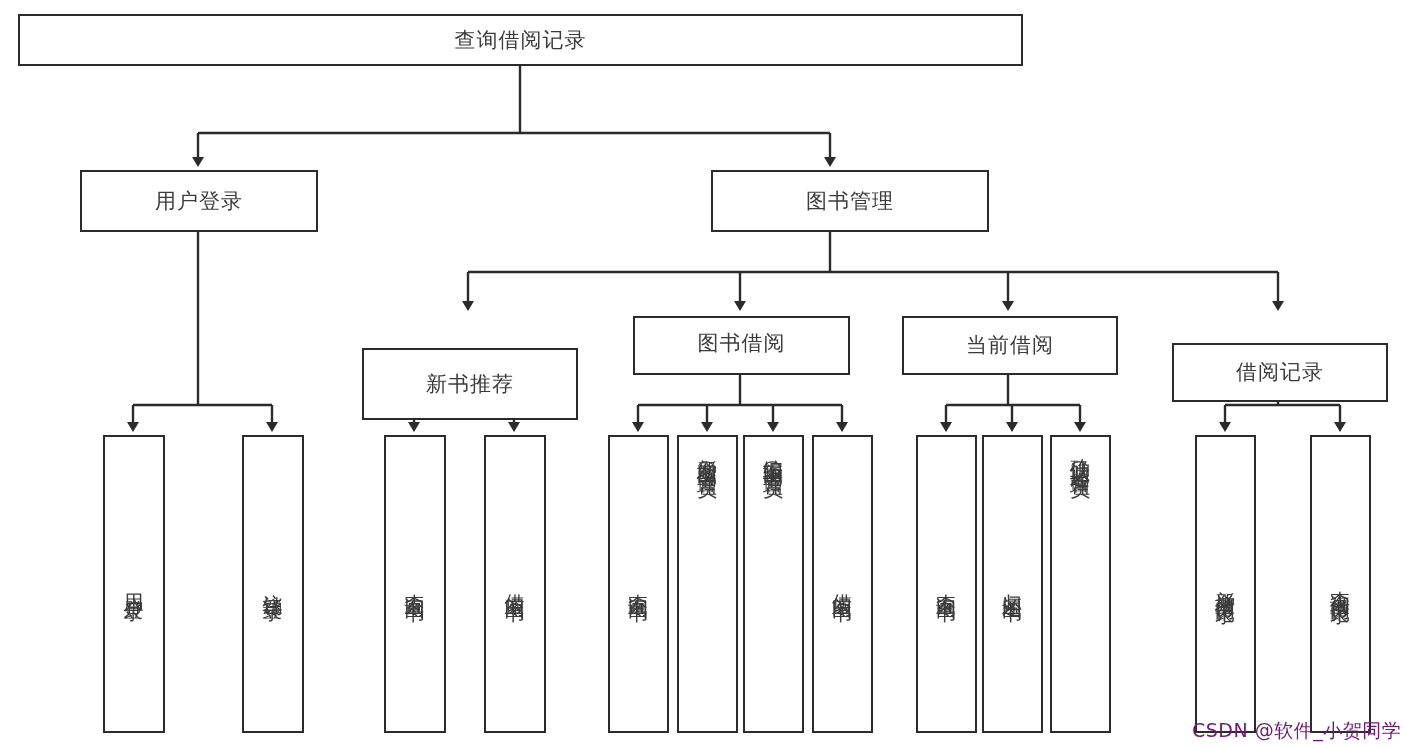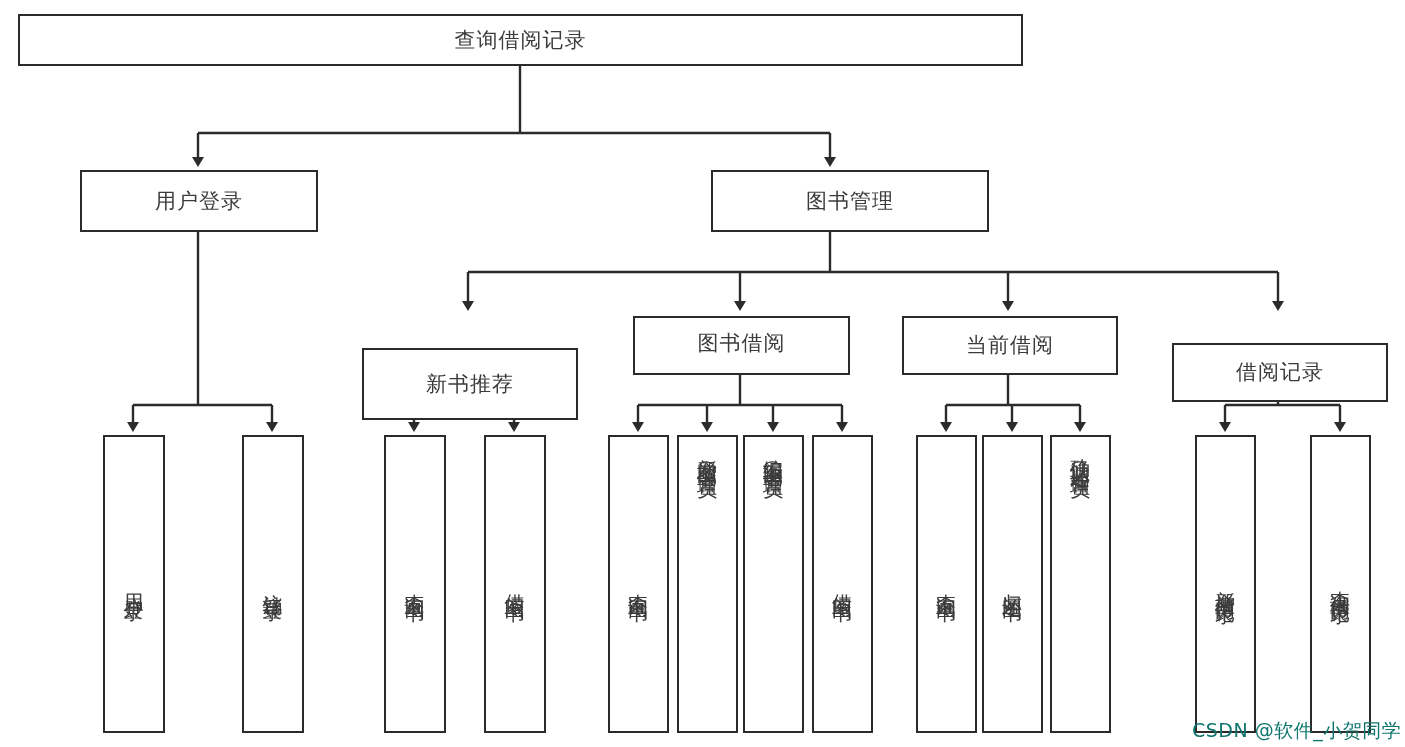--- a/index.html
+++ b/index.html
@@ -65,21 +65,21 @@
     align-items: center;
     justify-content: center;
   }
   .vwrap.top {
     align-items: flex-start;
     padding-top: 6px;
     box-sizing: border-box;
   }
   .watermark {
     position: absolute;
-    color: #0f766e;
+    color: #701a75;
     font-size: 19px;
     letter-spacing: 0.5px;
     white-space: nowrap;
     z-index: 6;
   }
 </style>
 </head>
 <body>
 
 <div id="canvas">

